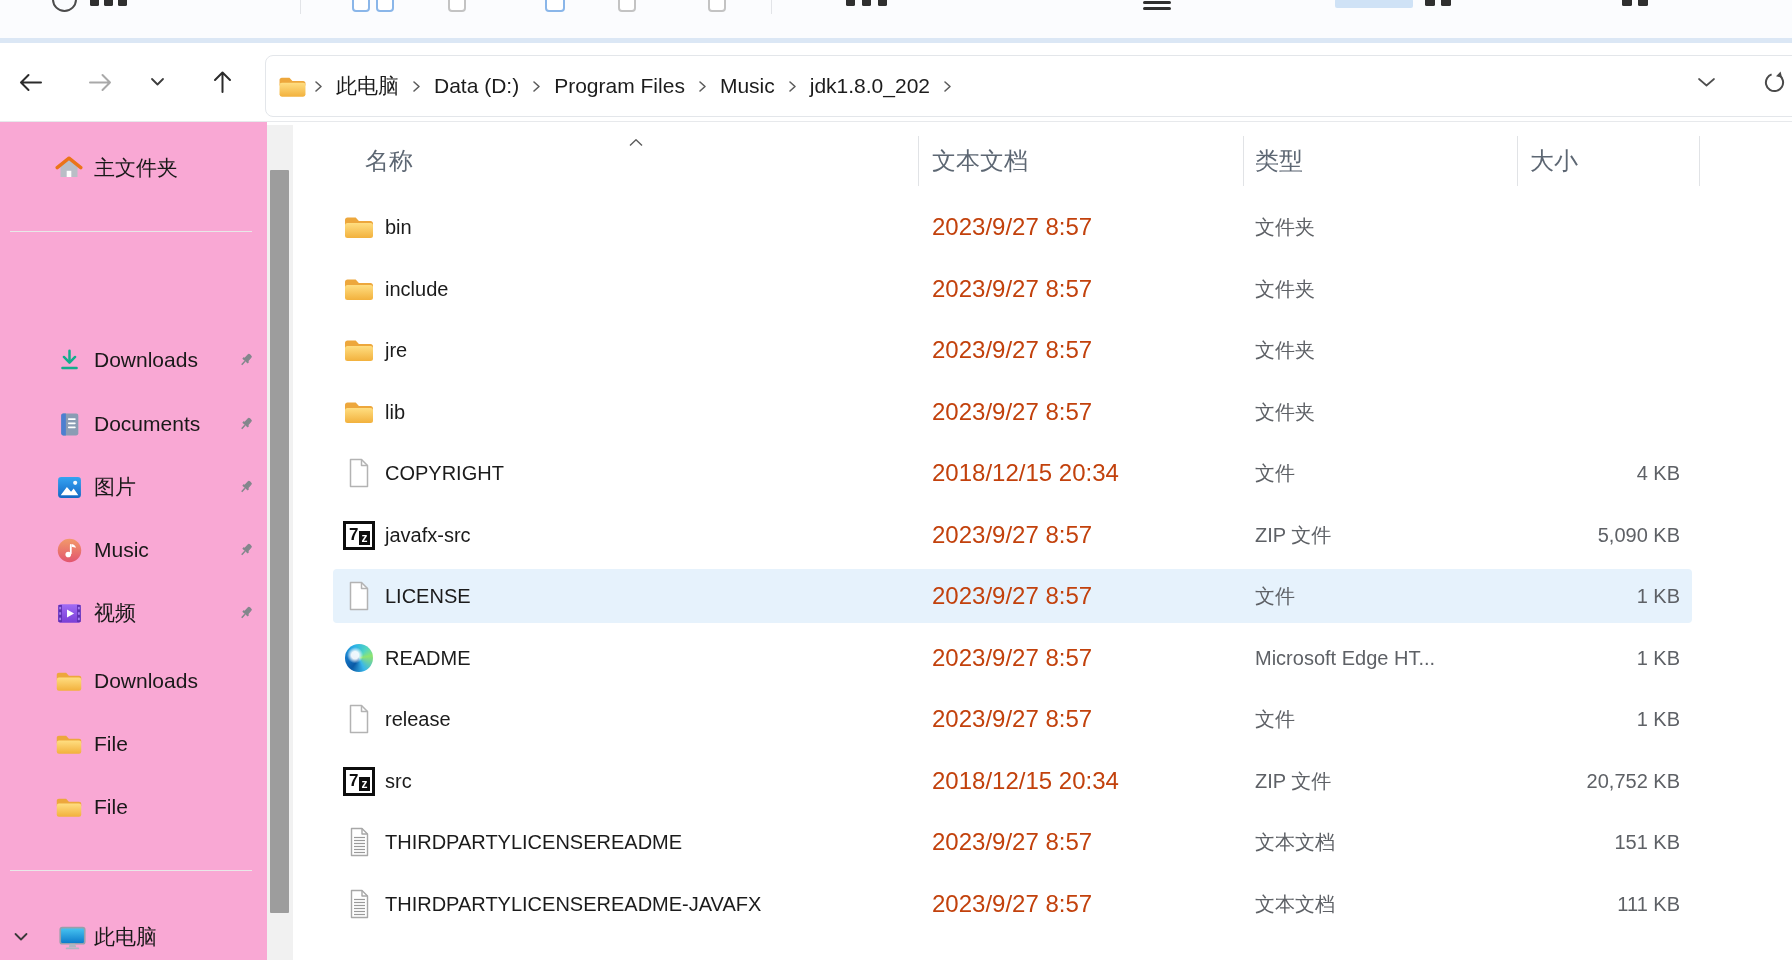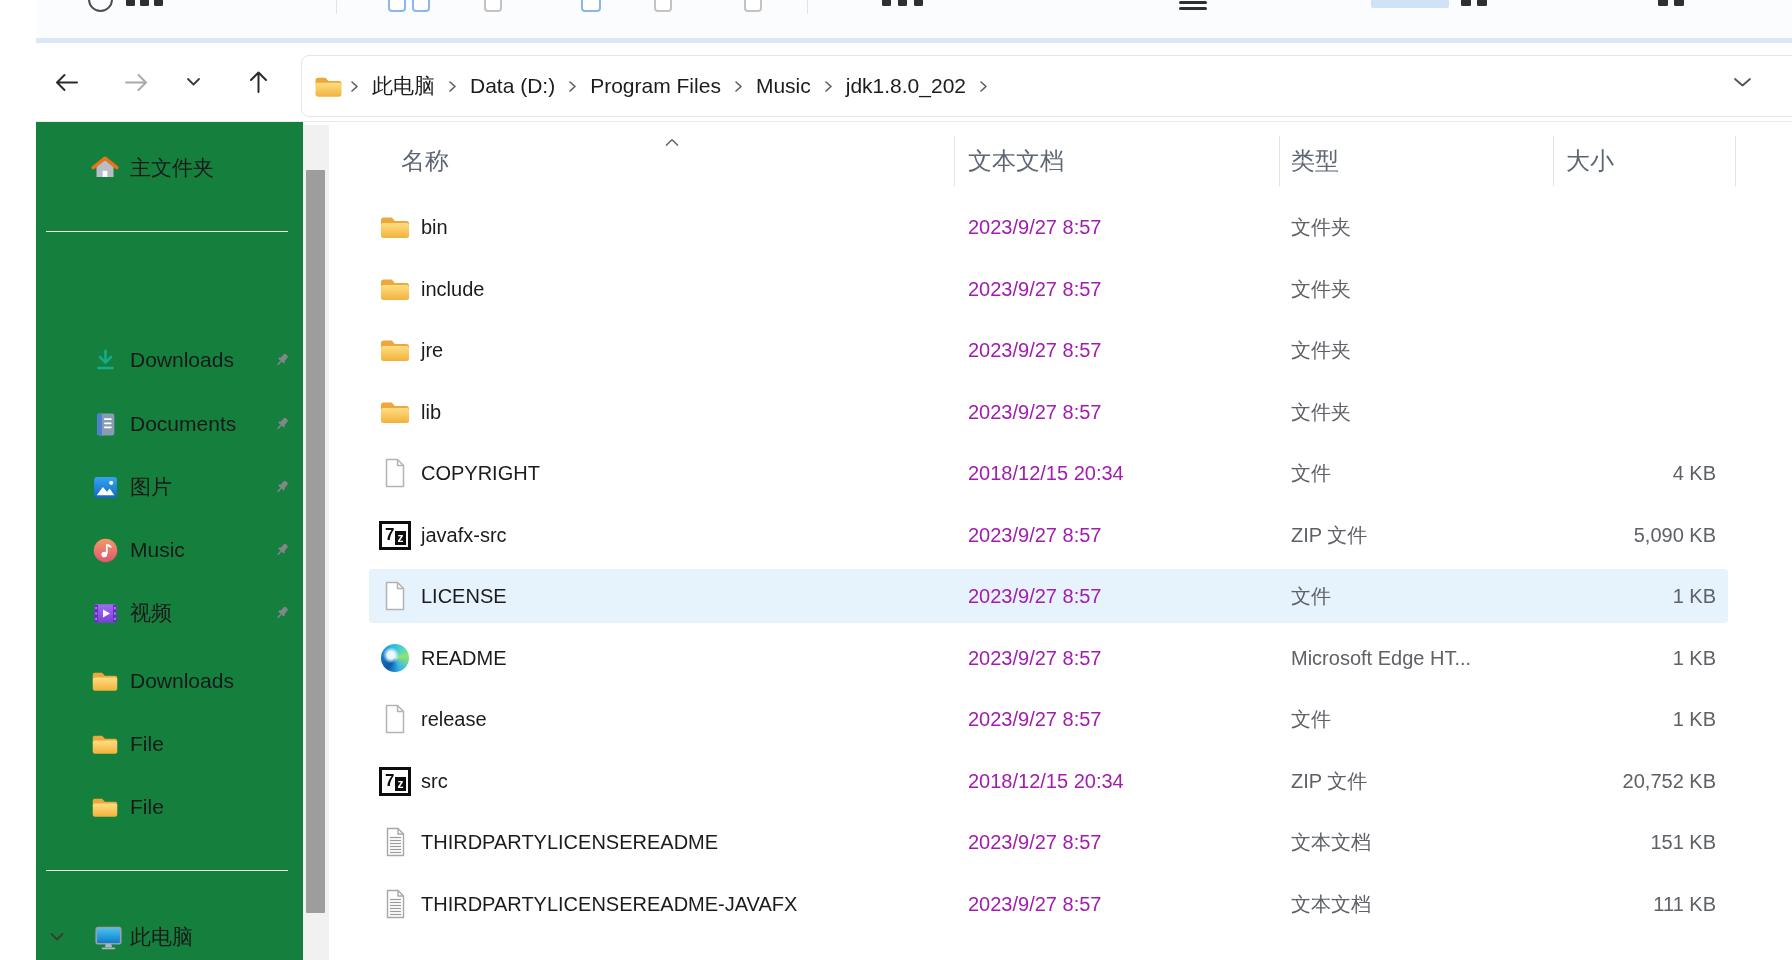--- a/index.html
+++ b/index.html
@@ -1,21 +1,21 @@
 <!DOCTYPE html>
 <html><head>
 <meta charset="utf-8">
 <style>
   html,body{margin:0;padding:0;}
   body{
     width:1792px;height:960px;position:relative;overflow:hidden;background:#fff;
     font-family:"Liberation Sans","DejaVu Sans",sans-serif;color:#1b1b1b;
     -webkit-font-smoothing:antialiased;
   }
-  #app{position:absolute;inset:0;margin-left:36px;}
+  #app{position:absolute;inset:0;}
 
   
   .topstrip{position:absolute;left:0;top:0;width:1792px;height:43px;background:#fbfcfe;overflow:hidden;}
   .accent-band{position:absolute;left:0;top:38px;width:1792px;height:5px;background:#dbe7f5;}
   .frag{position:absolute;}
   .frag-circle{width:21px;height:21px;border:2.5px solid #4c4c4c;border-radius:50%;top:-13px;}
   .frag-box{height:16px;top:-8px;border-radius:4px;background:#fff;}
   .frag-blue{border:2px solid #8ab6e9;}
   .frag-gray{border:2px solid #c3c3c3;}
   .frag-dark{background:#2f2f2f;border-radius:1.5px;}
@@ -24,21 +24,21 @@
 
   
   .navrow{position:absolute;left:0;top:43px;width:1792px;height:78px;background:#fff;border-bottom:1px solid #e7e9ec;}
   .navbtn{position:absolute;top:50%;transform:translateY(-50%);display:flex;align-items:center;justify-content:center;width:40px;height:40px;border-radius:6px;}
   .abox{position:absolute;left:265px;top:12px;width:1560px;height:62px;border:1px solid #e3e6ea;border-radius:8px;background:#fff;display:flex;align-items:center;padding-left:11px;box-sizing:border-box;}
   .crumb{font-size:21px;color:#1c1c1c;margin:0 7px;white-space:nowrap;cursor:default;}
   .bsep{margin:0 6px;display:flex;align-items:center;}
   .addr-right{position:absolute;top:50%;transform:translateY(-50%);display:flex;align-items:center;justify-content:center;}
 
   
-  .sidebar{position:absolute;left:0;top:122px;width:267px;height:838px;background:#15803d;}
+  .sidebar{position:absolute;left:0;top:122px;width:267px;height:838px;background:#f9a8d4;}
   .srow{position:absolute;left:4px;width:259px;height:40px;border-radius:6px;}
   .sicon{position:absolute;left:51px;top:50%;transform:translateY(-50%);width:28px;height:28px;display:flex;align-items:center;justify-content:center;}
   .slabel{position:absolute;left:90px;top:50%;transform:translateY(-50%);font-size:21px;color:#191919;white-space:nowrap;}
   .pin{position:absolute;left:234px;top:50%;transform:translateY(-50%);width:16px;height:16px;}
   .schev{position:absolute;left:10px;top:50%;transform:translateY(-50%);width:14px;height:9px;display:flex;}
   .ssep{position:absolute;left:10px;width:242px;height:1px;background:#e8e8e8;}
 
   
   .vscroll{position:absolute;left:267px;top:125px;width:26px;height:835px;background:#f1f1f1;}
   .vthumb{position:absolute;left:3px;top:45px;width:19px;height:743px;background:#9d9d9d;border-radius:1px;}
@@ -47,21 +47,21 @@
   .lheader{position:absolute;left:0;top:130px;width:1792px;height:62px;}
   .hcell{position:absolute;top:0;height:62px;line-height:62px;font-size:24px;color:#5d6773;white-space:nowrap;cursor:default;}
   .hsep{position:absolute;top:6px;height:50px;width:1px;background:#e1e3e6;}
   .sortcaret{position:absolute;left:628px;top:3px;width:16px;height:9px;}
 
   .frow{position:absolute;left:333px;width:1359px;height:54px;border-radius:4px;}
   .frow.sel{background:#e6f2fc;}
   .fcell{position:absolute;top:0;height:54px;line-height:54px;white-space:nowrap;}
   .ficon{position:absolute;left:10px;top:50%;transform:translateY(-50%);width:32px;height:32px;display:flex;align-items:center;justify-content:center;}
   .fname{left:52px;font-size:20px;color:#1b1b1b;}
-  .fdate{left:599px;font-size:20px;color:#a21caf;}
+  .fdate{left:599px;font-size:24px;color:#c2410c;}
   .ftype{left:922px;font-size:20px;color:#5e6166;}
   .fsize{right:12px;font-size:20px;color:#5e6166;text-align:right;}
 
   
   .z7{width:27px;height:23px;border:3px solid #0d0d0d;background:#fff;position:relative;box-sizing:content-box;}
   .z7-7{position:absolute;left:3px;top:1px;font-weight:bold;font-size:17px;line-height:20px;color:#0d0d0d;}
   .z7-z{position:absolute;right:2px;bottom:2px;width:11px;height:14px;background:#0d0d0d;color:#fff;font-weight:bold;font-size:12px;line-height:14px;text-align:center;}
   .edge{width:28px;height:28px;border-radius:50%;
     background:
       radial-gradient(circle at 36% 40%, rgba(255,255,255,.92) 0 15%, rgba(255,255,255,0) 33%),

